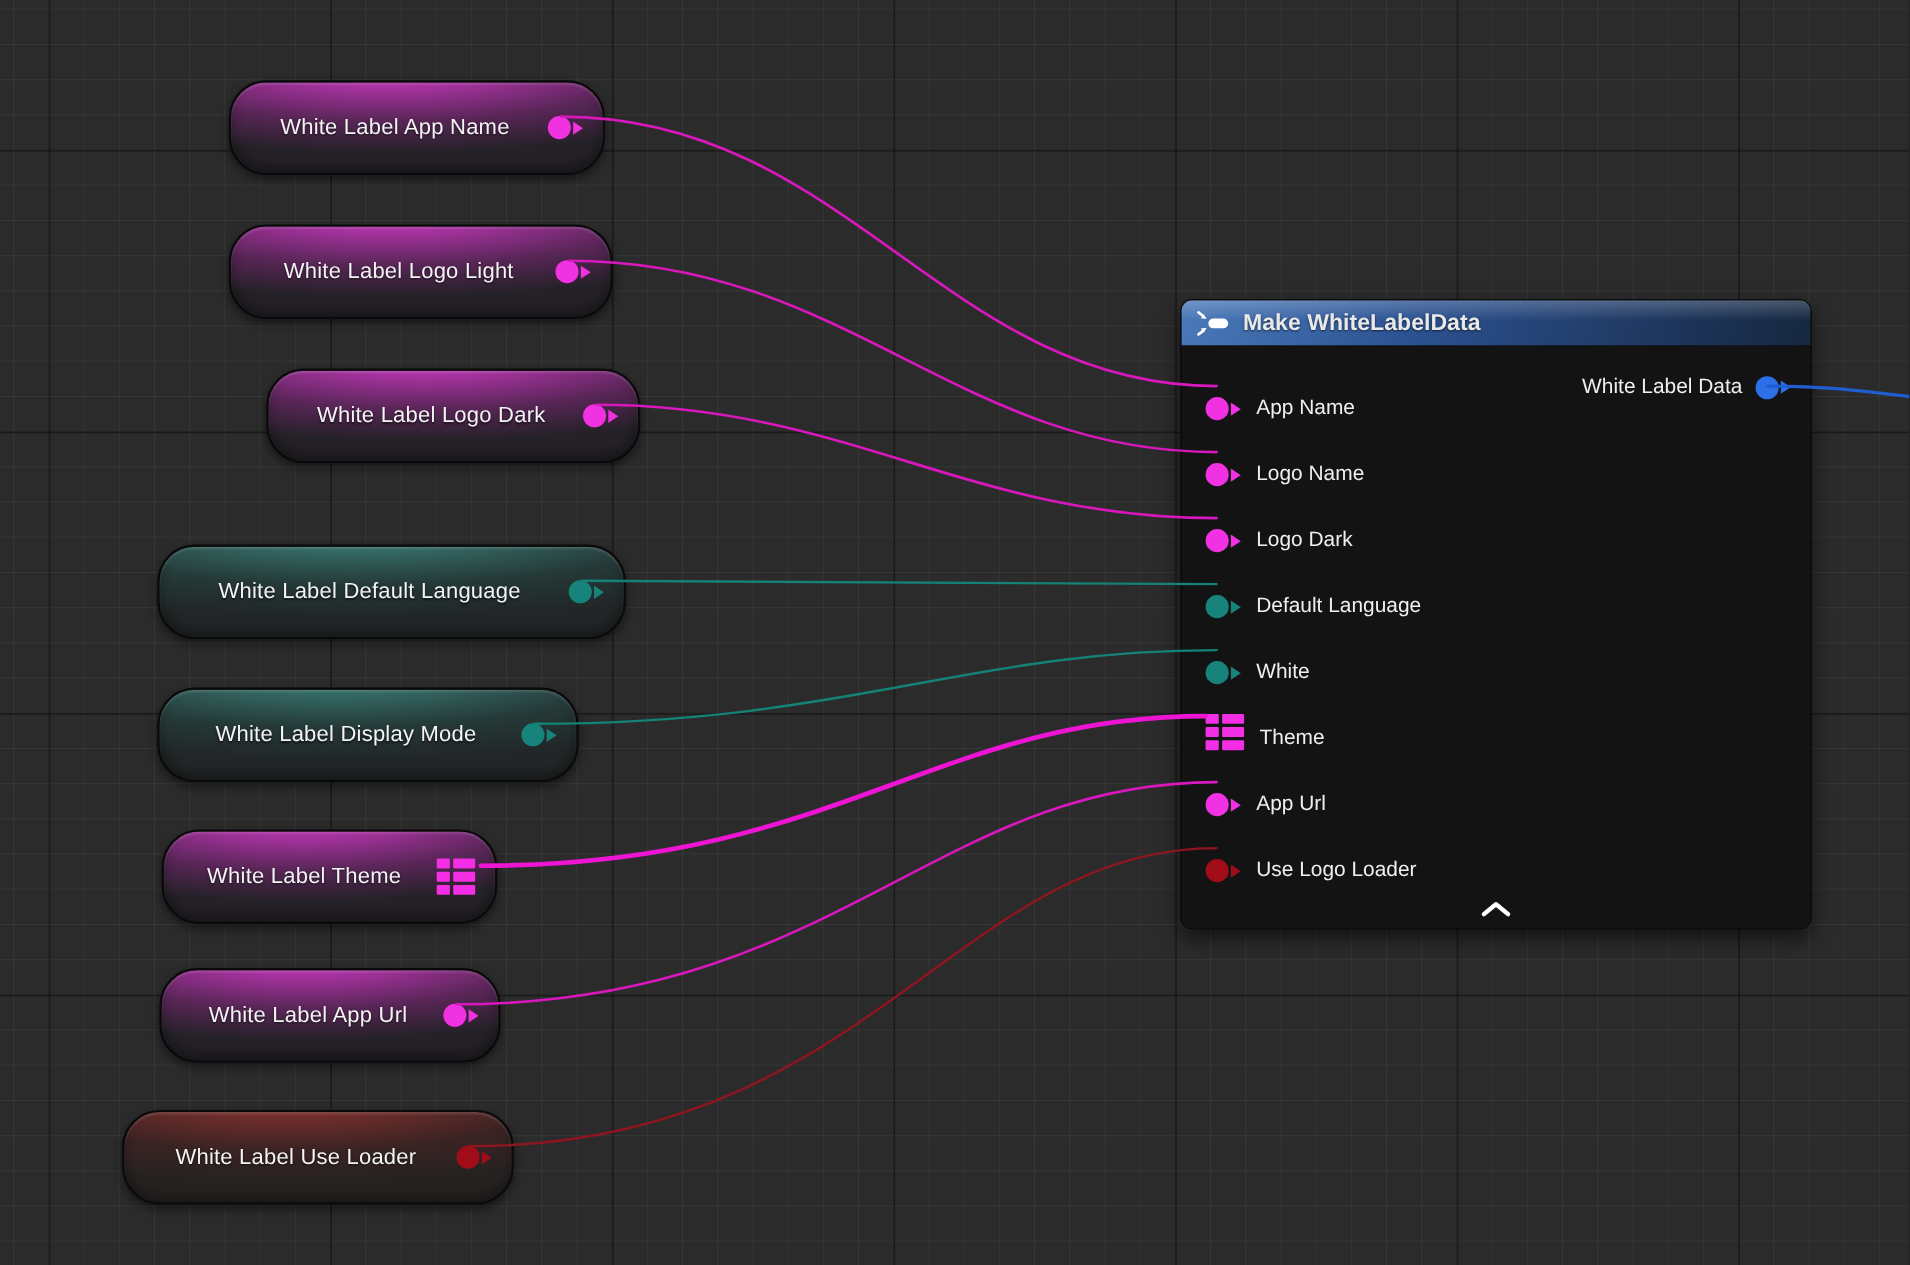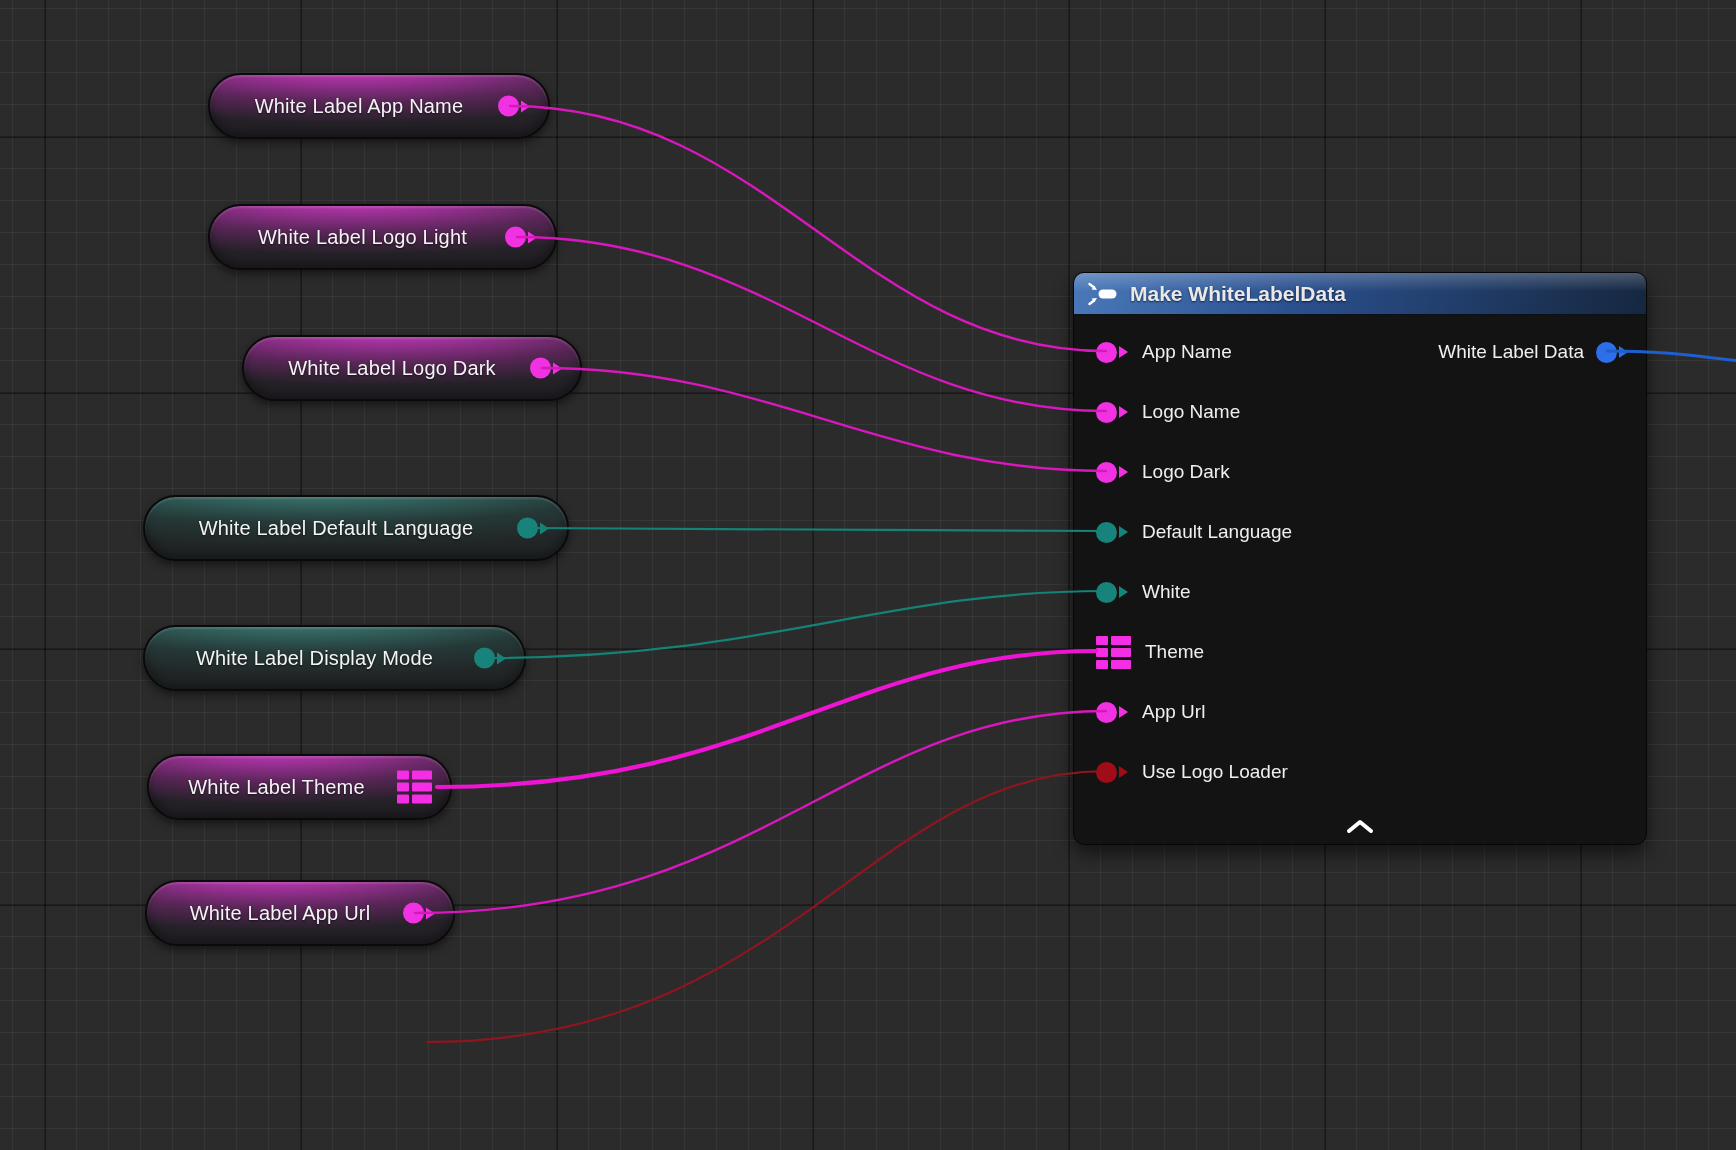--- a/index.html
+++ b/index.html
@@ -17,21 +17,21 @@
     background-size:256px 256px,256px 256px,32px 32px,32px 32px;
     background-position:44px 0,0 136px,12px 0,0 8px;
   }
 
   
   svg.wires{position:absolute;left:0;top:0;z-index:3;pointer-events:none;}
   svg.wires path{fill:none;stroke-linecap:round;}
 
   
   .getter{
-    position:absolute;height:66px;box-sizing:border-box;z-index:2;
+    position:absolute;height:86px;box-sizing:border-box;z-index:2;
     border:2px solid #0a0a0a;border-radius:34px;
     display:flex;align-items:center;
     box-shadow:0 4px 9px rgba(0,0,0,.5), inset 0 2px 2px rgba(255,255,255,.14), inset 0 -6px 10px rgba(0,0,0,.35);
   }
   .t-string{background:radial-gradient(150% 135% at 42% -22%, rgba(238,62,226,.95) 0%, rgba(182,46,172,.36) 48%, rgba(0,0,0,0) 74%), #242127;}
   .t-enum  {background:radial-gradient(150% 135% at 42% -22%, rgba(70,158,148,.85) 0%, rgba(42,104,96,.28) 48%, rgba(0,0,0,0) 74%), #222627;}
   .t-bool  {background:radial-gradient(150% 135% at 42% -22%, rgba(178,58,54,.82) 0%, rgba(112,38,36,.28) 48%, rgba(0,0,0,0) 74%), #262222;}
   .getter .glabel{
     position:absolute;left:26px;right:66px;text-align:center;
     color:#f4f4f4;font-size:20px;letter-spacing:.2px;white-space:nowrap;
@@ -57,21 +57,21 @@
   .mn-header{
     height:42px;border-radius:10px 10px 0 0;
     display:flex;align-items:center;gap:12px;padding:0 14px;box-sizing:border-box;
     background:
       linear-gradient(to bottom, rgba(255,255,255,.22), rgba(255,255,255,0) 45%),
       linear-gradient(105deg,#4a79b9 0%,#2b5190 38%,#16273f 100%);
     border-bottom:1px solid #0a0f18;
   }
   .mn-title{color:#e9e9e9;font-size:21px;font-weight:bold;text-shadow:0 1px 2px rgba(0,0,0,.65);}
   .mn-inputs{position:absolute;left:22px;top:49px;}
-  .mrow{height:60px;display:flex;align-items:center;gap:14px;}
+  .mrow{height:60px;display:flex;align-items:flex-end;gap:14px;}
   .mlabel{color:#efefef;font-size:19px;white-space:nowrap;}
   .mn-output{position:absolute;right:18px;top:49px;height:60px;display:flex;align-items:center;gap:12px;}
   .mn-collapse{
     position:absolute;left:50%;bottom:6px;transform:translateX(-50%);
     background:transparent;border:0;padding:4px 10px;cursor:pointer;line-height:0;
   }
 </style>
 </head>
 <body>
 
@@ -132,20 +132,27 @@
   </div>
 
   <div class="getter t-string" style="left:145px;top:880px;width:310px;">
     <span class="glabel">White Label App Url</span>
     <span class="pin" style="color: rgb(240, 50, 226);">
         <i class="dot"></i>
         <i class="tri"></i>
       </span>
   </div>
 
+  <div class="getter t-bool" style="left:111px;top:1009px;width:356px;">
+    <span class="glabel">White Label Use Loader</span>
+    <span class="pin" style="color: rgb(160, 13, 24);">
+        <i class="dot"></i>
+        <i class="tri"></i>
+      </span>
+  </div>
 
   <div class="make-node">
     <div class="mn-header">
       <svg width="30" height="24" viewBox="0 0 30 24">
         <g stroke="#ffffff" stroke-width="2.4" fill="#ffffff" stroke-linecap="round">
           <line x1="1.5" y1="2" x2="5.5" y2="5"></line>
           <polygon points="9,8 3.6,7.4 6.4,3.8" stroke="none"></polygon>
           <line x1="1.5" y1="22" x2="5.5" y2="19"></line>
           <polygon points="9,16 3.6,16.6 6.4,20.2" stroke="none"></polygon>
         </g>

